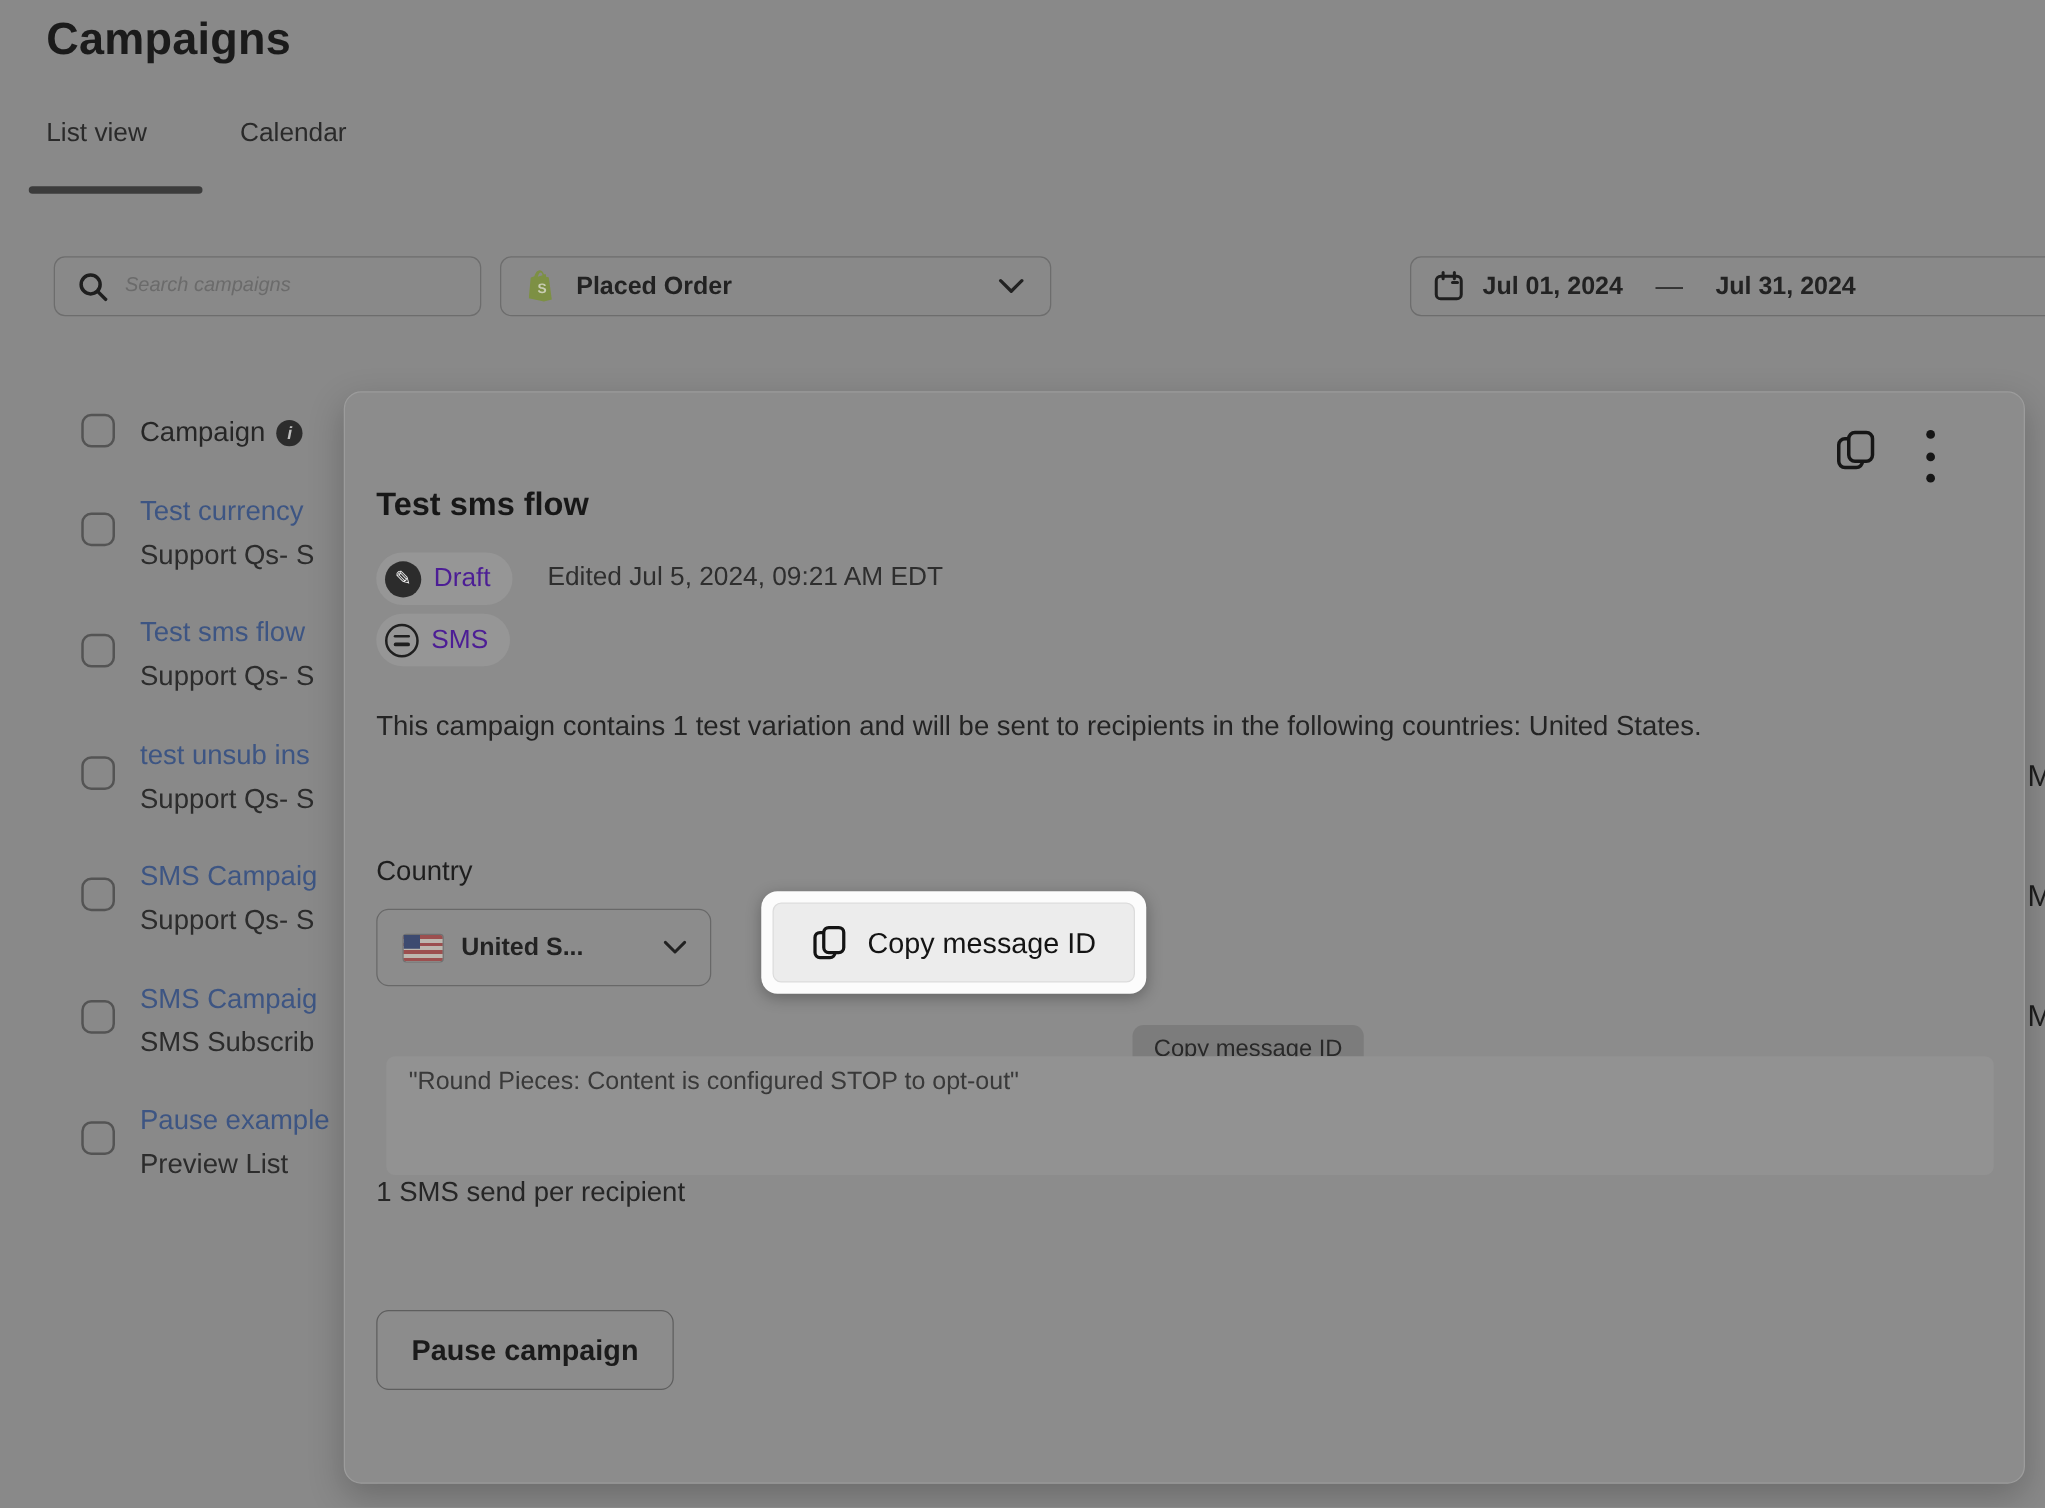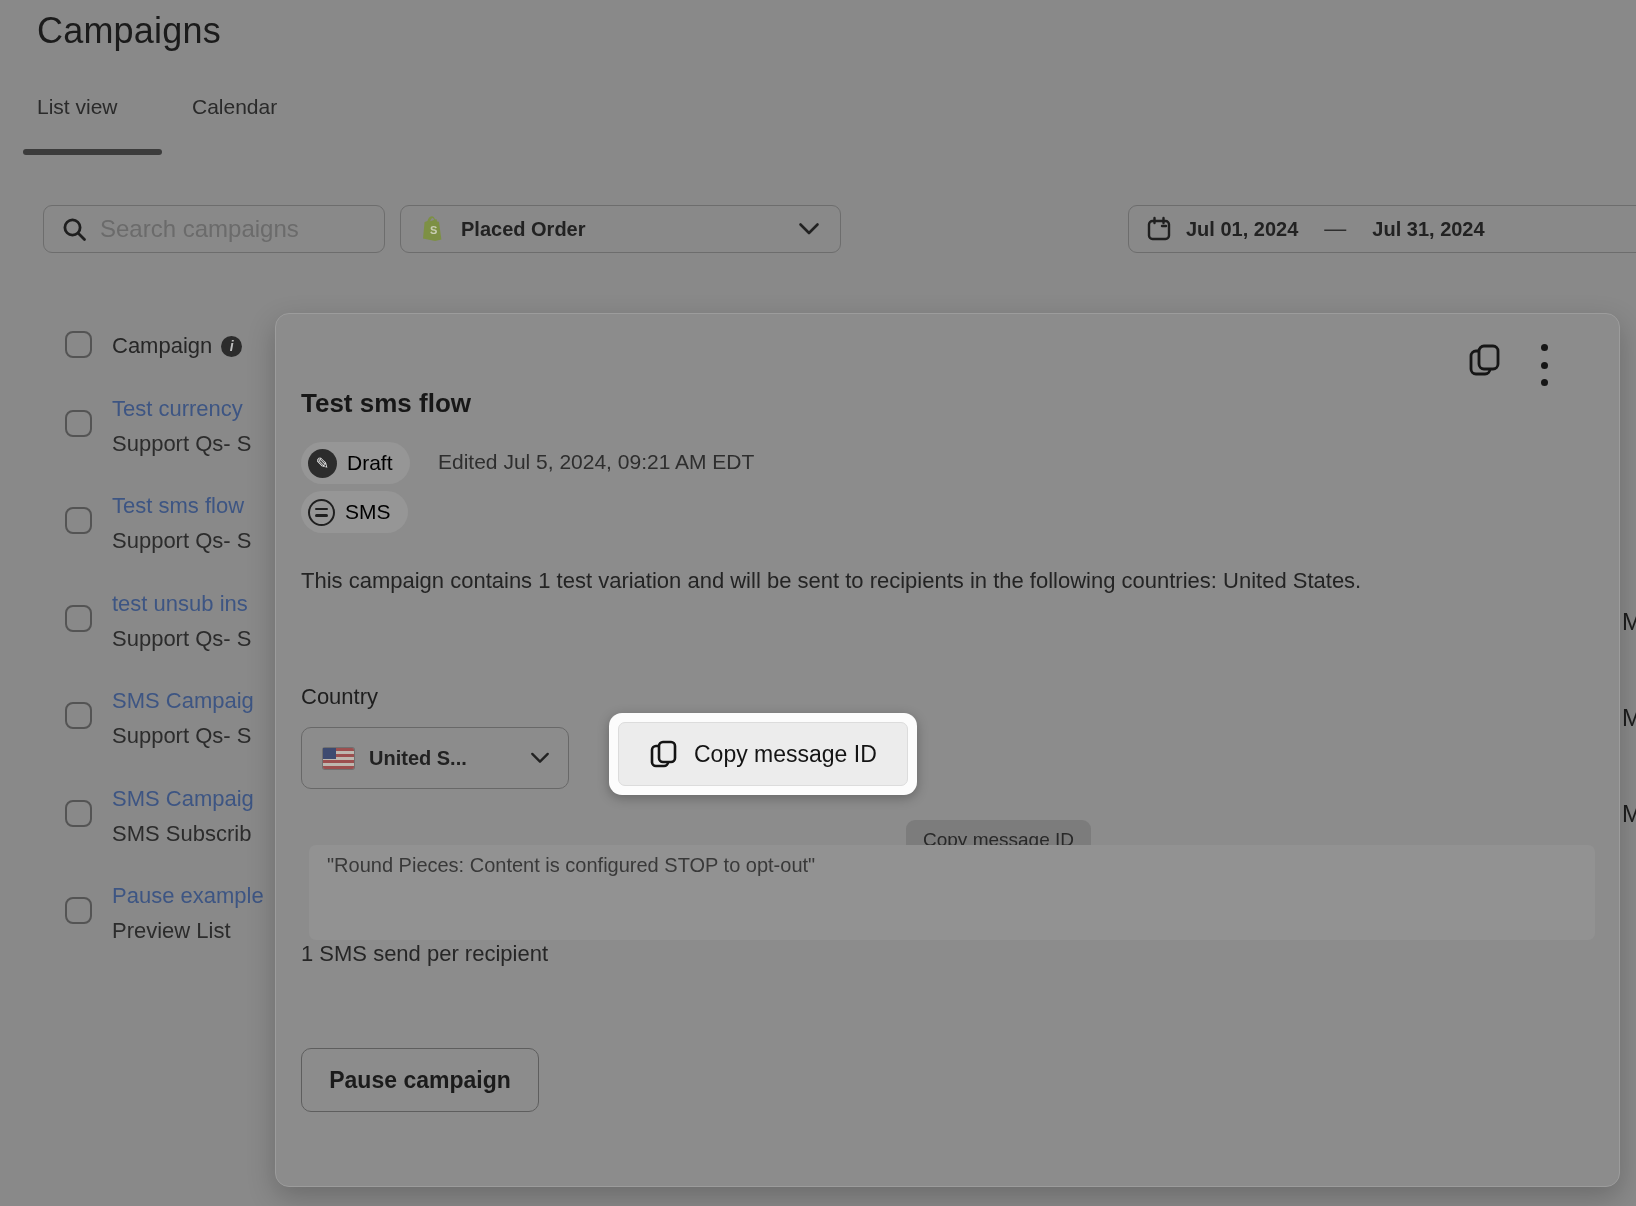--- a/index.html
+++ b/index.html
@@ -1,30 +1,30 @@
 <!DOCTYPE html>
 <html><head>
 <meta charset="utf-8">
 <style>
   * { margin:0; padding:0; box-sizing:border-box; }
   html,body { background:#898989; }
   body { font-family:"Liberation Sans", sans-serif; }
   .screen { position:relative; width:1636px; height:1206px; background:#898989; overflow:hidden; }
 
   
-  .page-title { position:absolute; left:37px; top:10px; font-size:36px; font-weight:normal; color:#1b1b1b; letter-spacing:.2px; }
+  .page-title { position:absolute; left:37px; top:10px; font-size:36px; font-weight:bold; color:#1b1b1b; letter-spacing:.2px; }
   .tab { position:absolute; top:95px; font-size:21px; color:#2a2a2a; cursor:pointer; }
   .tab-active { left:37px; font-weight:500; }
   .tab-idle { left:192px; }
   .tab-underline { position:absolute; left:23px; top:149px; width:139px; height:6px; background:#3c3c3c; border-radius:3px; }
 
   
   .field { position:absolute; top:205px; height:48px; border:1.5px solid #6d6d6d; border-radius:9px; display:flex; align-items:center; background:transparent; }
   .search-field { left:43px; width:342px; padding:0 14px 0 17px; gap:12px; }
-  .search-field input { flex:1; border:none; outline:none; background:transparent; font-size:24px; color:#4a4a4a; font-family:inherit; }
+  .search-field input { flex:1; border:none; outline:none; background:transparent; font-size:16px; color:#4a4a4a; font-family:inherit;font-style:italic; }
   .search-field input::placeholder { color:#6b6b6b; opacity:1; }
   .metric-field { left:400px; width:441px; padding:0 20px 0 22px; gap:13px; }
   .range-field { left:856px; width:256px; padding:0 20px 0 22px; }
   .date-field { left:1128px; width:522px; padding:0 20px 0 17px; gap:14px; }
   .field-label { font-size:20px; color:#222;font-weight:bold; }
   .flex-spacer { flex:1; }
   .chev { width:22px; height:14px; flex:0 0 auto; }
   .chev polyline { fill:none; stroke:#222; stroke-width:2.6; stroke-linecap:round; stroke-linejoin:round; }
   .date-sep { font-size:22px; color:#2e2e2e; padding:0 12px; }
 
@@ -49,21 +49,21 @@
   .card-copy-btn { position:absolute; left:1191px; top:26px; width:38px; height:40px; background:none; border:none; cursor:pointer; padding:0; }
   .copy-ic { width:36px; height:38px; display:block; }
   .kebab { position:absolute; left:1258px; top:28px; width:20px; height:46px; display:flex; flex-direction:column; align-items:center; justify-content:space-between; background:none; border:none; cursor:pointer; padding:2px 0; }
   .kebab i { width:7px; height:7px; border-radius:50%; background:#161616; }
 
   .card-title { position:absolute; left:25px; top:74px; font-size:26px; font-weight:bold; color:#171717; }
 
   .pill { position:absolute; left:25px; height:42px; background:#969696; border-radius:21px; display:flex; align-items:center; gap:10px; padding:0 17px 0 7px; }
   .pill-draft { top:128px; }
   .pill-sms { top:177px; }
-  .pill-label { font-size:21px; color:#000000;text-align:center; }
+  .pill-label { font-size:21px; color:#4c1d95;text-align:center; }
   .pencil-circle { width:29px; height:29px; border-radius:50%; background:#2c2c2c; color:#efefef; display:flex; align-items:center; justify-content:center; font-size:16px; }
   .sms-circle { width:27px; height:27px; border-radius:50%; border:2.5px solid #1f1f1f; display:flex; flex-direction:column; align-items:center; justify-content:center; gap:4px; }
   .sms-circle i { display:block; width:13px; height:2.5px; background:#1f1f1f; border-radius:2px; }
   .edited-text { position:absolute; left:162px; top:136px; font-size:21px; color:#2e2e2e; white-space:nowrap; }
 
   .card-desc { position:absolute; left:25px; top:249px; width:1160px; font-size:22px; line-height:35px; color:#242424; }
 
   .country-label { position:absolute; left:25px; top:370px; font-size:22px; color:#1e1e1e; }
   .country-select { position:absolute; left:25px; top:413px; width:268px; height:62px; border:1.5px solid #686868; border-radius:10px; background:transparent; display:flex; align-items:center; gap:15px; padding:0 18px 0 21px; cursor:pointer;justify-content:flex-end; }
   .country-select .field-label { white-space:nowrap; }

